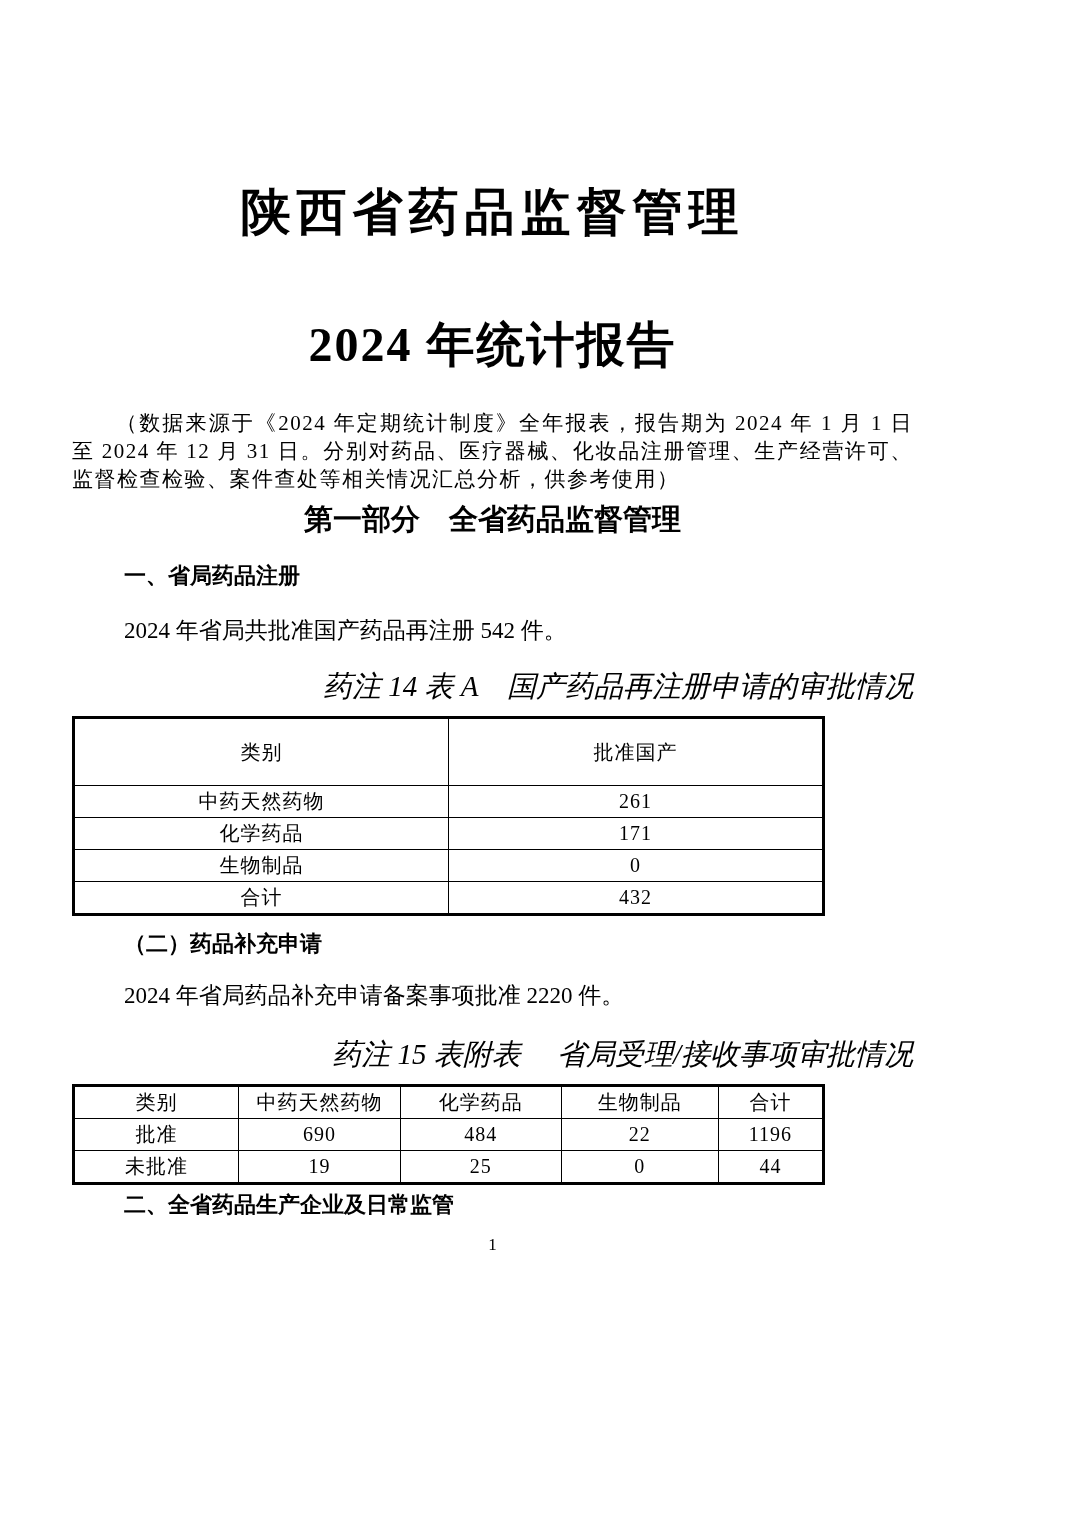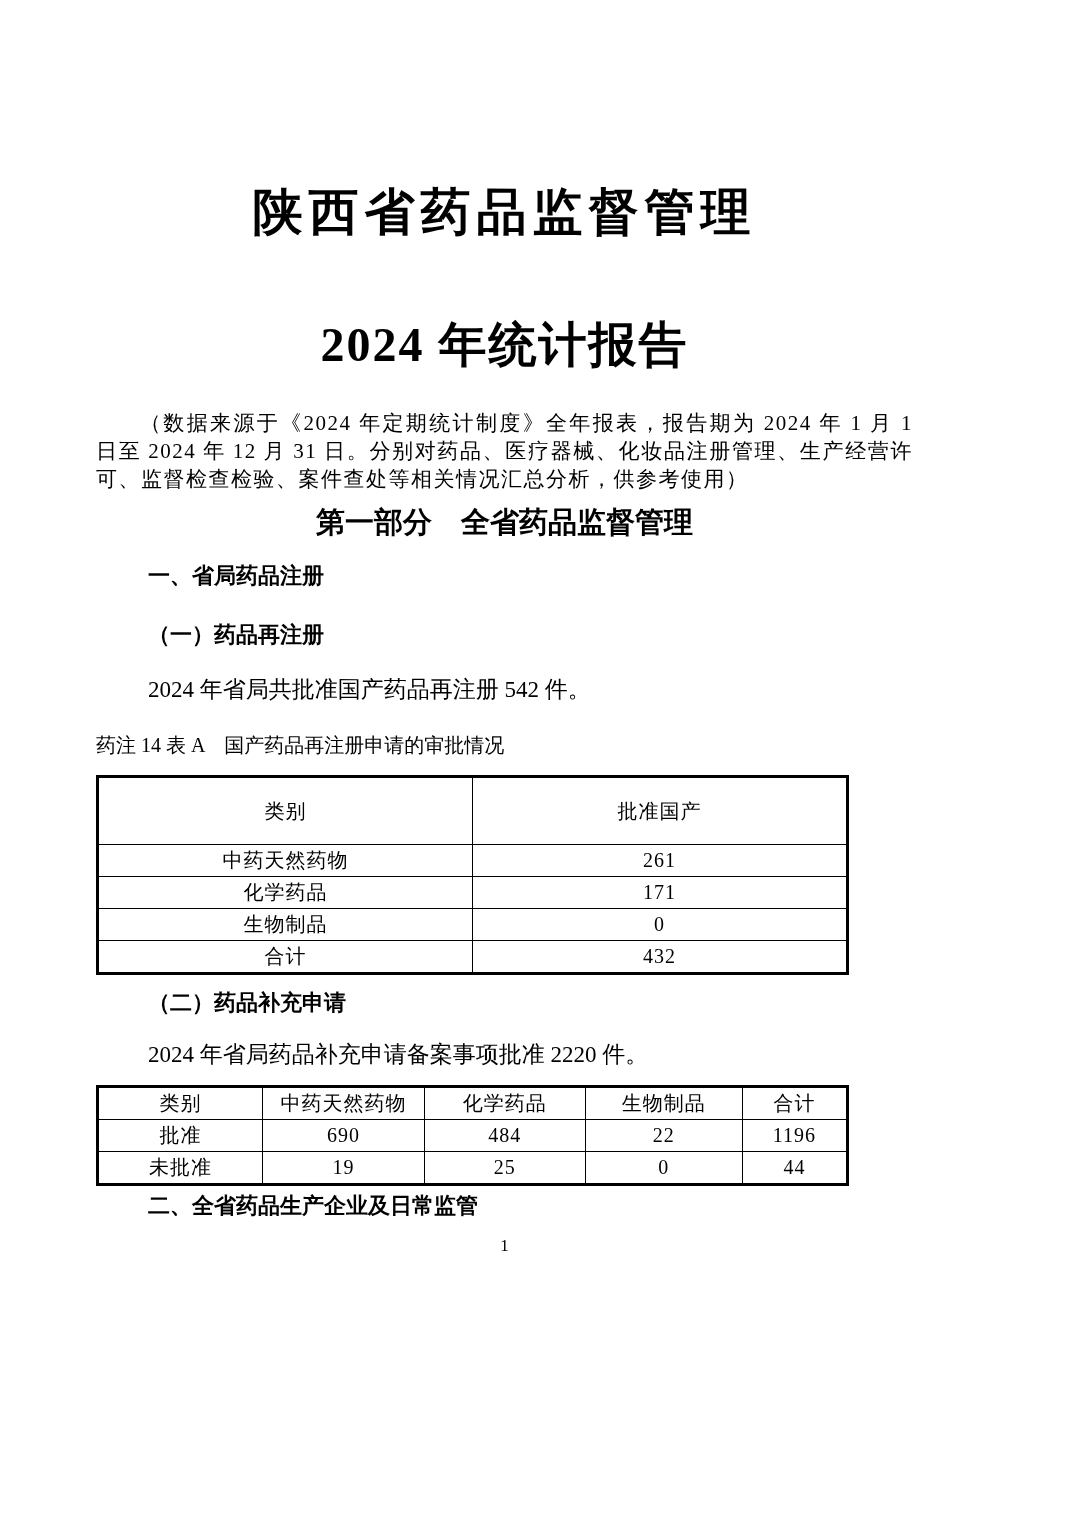--- a/index.html
+++ b/index.html
@@ -10,21 +10,21 @@
   .page {
     position: relative;
     width: 1074px;
     height: 1520px;
     background: #ffffff;
     color: #000000;
     font-family: "Liberation Serif", "DejaVu Serif", serif;
     overflow: hidden;
   }
   .inner {
-    padding: 0 161px 0 96px; 
+    padding: 0 161px 0 72px; 
   }
   .title1 {
     margin: 0;
     padding-top: 182px;
     font-family: "Liberation Sans", "DejaVu Sans", sans-serif;
     font-weight: bold;
     font-size: 50px;
     line-height: 60px;
     text-align: center;
     letter-spacing: 6px;
@@ -44,21 +44,21 @@
     margin: 35px 0 0 0;
     font-size: 21px;
     line-height: 28px;
     letter-spacing: 1.5px;
     text-align: justify;
     text-indent: 44px;
     word-break: break-all;
   }
   .part {
     margin: 9px 0 0 0;
-    font-family: Liberation Sans, sans-serif;
+    font-family: Liberation Mono, monospace;
     font-weight: bold;
     font-size: 29px;
     line-height: 40px;
     text-align: center;
   }
   .sec {
     font-family: "Liberation Sans", "DejaVu Sans", sans-serif;
     font-weight: bold;
     font-size: 22px;
     line-height: 36px;
@@ -70,23 +70,24 @@
   .mt19 { }
   .body-para {
     margin: 22px 0 0 0;
     font-size: 23px;
     line-height: 30px;
     text-indent: 52px;
   }
   .body-para.second { margin-top: 19px; }
   .caption {
     margin: 25px 0 0 0;
-    font-size: 20px;
+    font-size: 29px;
     line-height: 30px;
-    text-align: left;
+    text-align: right;
+    font-style: italic;
   }
   .caption.second { margin-top: 28px; }
   table {
     border-collapse: collapse;
     width: 753px;
     margin: 15px 0 2px 0;
     table-layout: fixed;
     border: 3px solid #000000;
   }
   th, td {
@@ -122,21 +123,20 @@
 
     <h1 class="title1">陕西省药品监督管理</h1>
     <h1 class="title2">2024 年统计报告</h1>
 
     <p class="intro">（数据来源于《2024 年定期统计制度》全年报表，报告期为 2024 年 1 月 1 日至 2024 年 12 月 31 日。分别对药品、医疗器械、化妆品注册管理、生产经营许可、监督检查检验、案件查处等相关情况汇总分析，供参考使用）</p>
 
     <h2 class="part">第一部分　全省药品监督管理</h2>
 
     <h3 class="sec mt16">一、省局药品注册</h3>
 
-    <h3 class="sec mt23">（一）药品再注册</h3>
 
     <p class="body-para">2024 年省局共批准国产药品再注册 542 件。</p>
 
     <p class="caption">药注 14 表 A　国产药品再注册申请的审批情况</p>
 
     <table class="t1">
       <colgroup>
         <col style="width:50%">
         <col style="width:50%">
       </colgroup>
@@ -161,20 +161,21 @@
           <td>合计</td>
           <td>432</td>
         </tr>
       </tbody>
     </table>
 
     <h3 class="sec mt10">（二）药品补充申请</h3>
 
     <p class="body-para second">2024 年省局药品补充申请备案事项批准 2220 件。</p>
 
+    <p class="caption second">药注 15 表附表　 省局受理/接收事项审批情况</p>
 
     <table class="t2">
       <colgroup>
         <col style="width:22%">
         <col style="width:21.6%">
         <col style="width:21.4%">
         <col style="width:21%">
         <col style="width:14%">
       </colgroup>
       <tbody>

